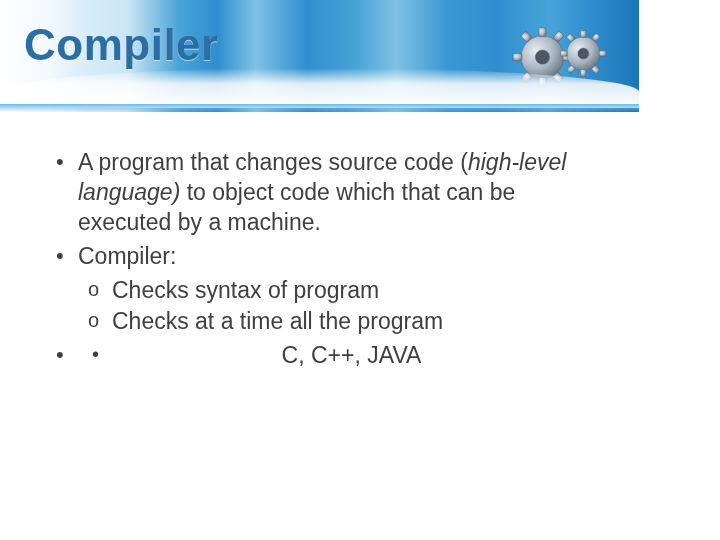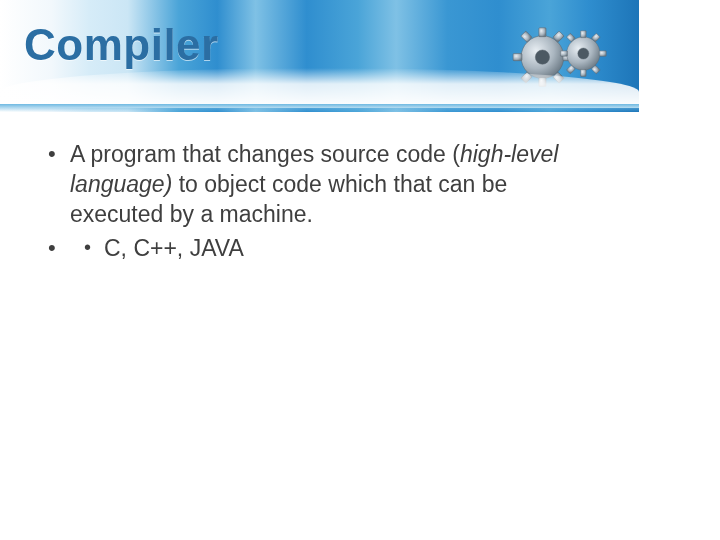--- a/index.html
+++ b/index.html
@@ -71,21 +71,21 @@
     top: 140px;
     left: 44px;
     right: 40px;
     font-size: 23px;
     line-height: 1.3;
     color: #3f3f3f;
   }
   .content ul.top {
     list-style: none;
     padding: 0;
-    margin: 0;
+    margin: 8px;
   }
   .content ul.top > li {
     position: relative;
     padding-left: 26px;
     margin-bottom: 4px;
   }
   .content ul.top > li::before {
     content: "•";
     position: absolute;
     left: 4px;
@@ -108,20 +108,21 @@
     position: absolute;
     left: 10px;
     top: 0;
     color: #3f3f3f;
     font-size: 20px;
   }
   ul.sub2 {
     list-style: none;
     padding: 0;
     margin: 2px 0 0 0;
+    text-align: center;
   }
   ul.sub2 > li {
     position: relative;
     padding-left: 34px;
   }
   ul.sub2 > li::before {
     content: "•";
     position: absolute;
     left: 14px;
     top: 0;
@@ -187,19 +188,26 @@
   <div class="blue-hairline"></div>
 
   <div class="title">Compiler</div>
 
   <div class="content">
     <ul class="top">
       <li>
         <span>A program that changes source code (</span><span class="italic">high-level language)</span><span> to object code which that can be executed by a machine.</span>
       </li>
       <li>
+        <span>Compiler:</span>
+        <ul class="sub">
+          <li><span>Checks syntax of program</span></li>
+          <li><span>Checks at a time all the program</span></li>
+        </ul>
+      </li>
+      <li>
         <ul class="sub2">
           <li><span>C, C++, JAVA</span></li>
         </ul>
       </li>
     </ul>
   </div>
 </div>
 
 </body></html>

